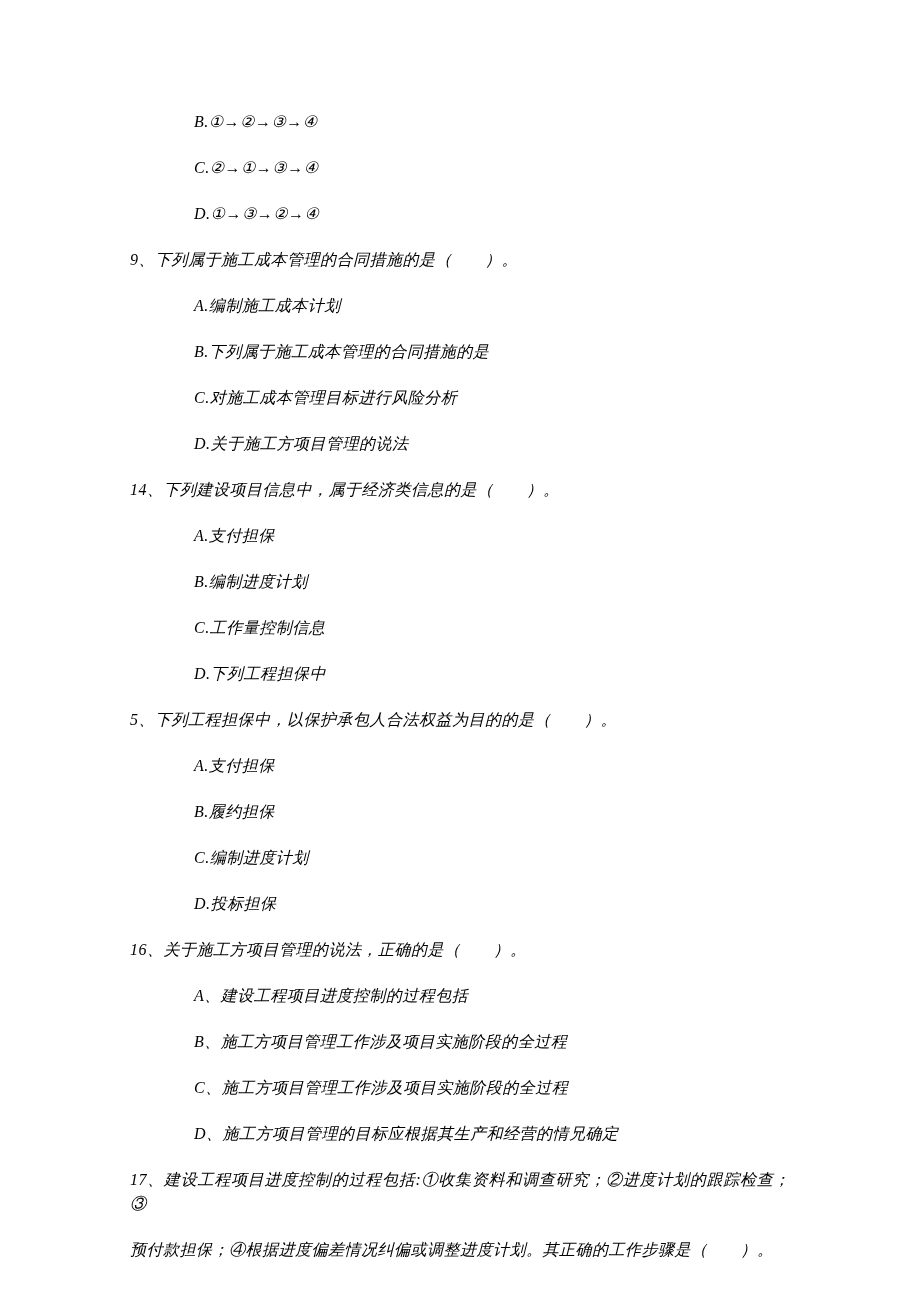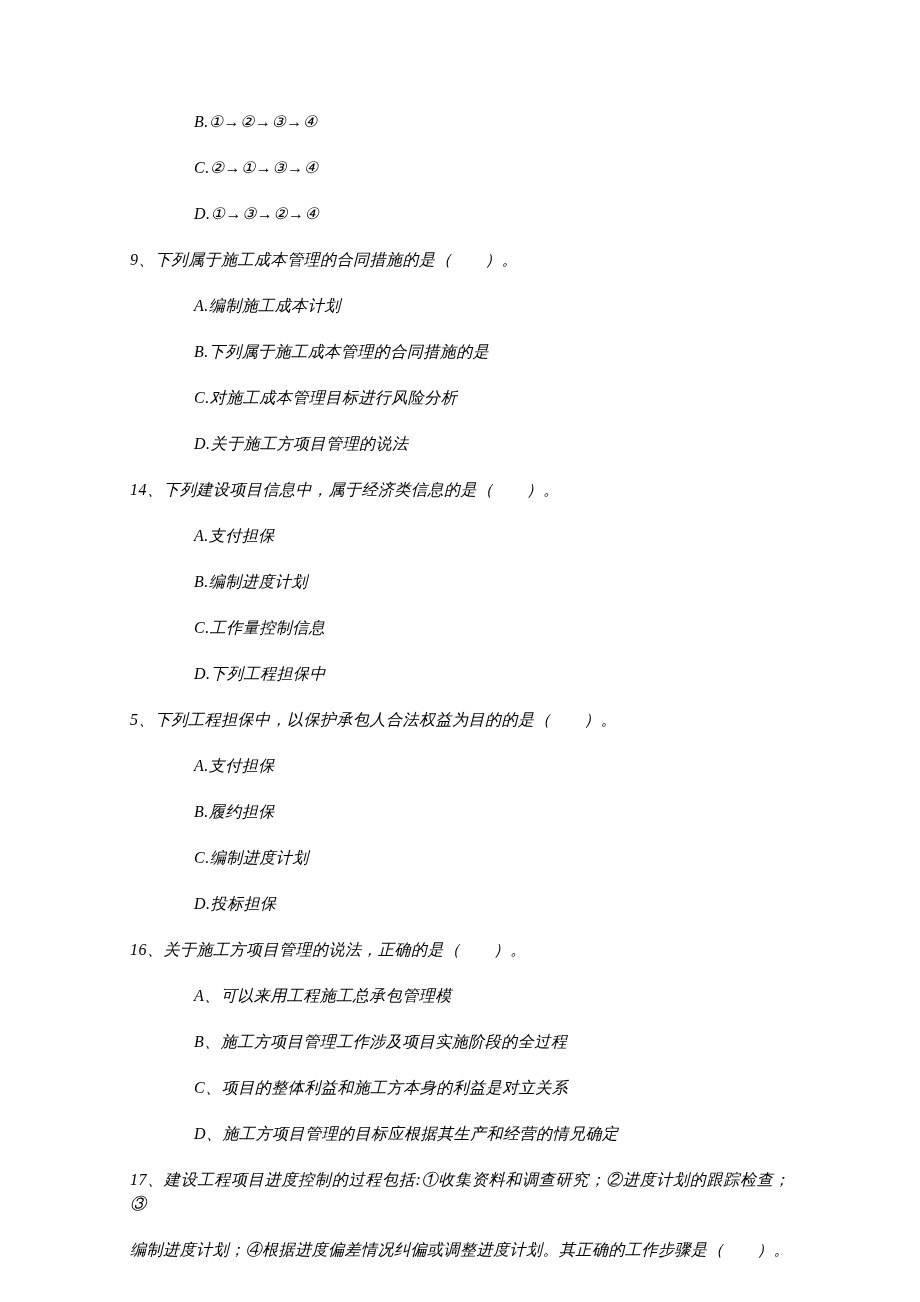--- a/index.html
+++ b/index.html
@@ -53,19 +53,19 @@
 <div class="option-line">C.工作量控制信息</div>
 <div class="option-line">D.下列工程担保中</div>
 
 <div class="question-line">5、下列工程担保中，以保护承包人合法权益为目的的是（　　）。</div>
 <div class="option-line">A.支付担保</div>
 <div class="option-line">B.履约担保</div>
 <div class="option-line">C.编制进度计划</div>
 <div class="option-line">D.投标担保</div>
 
 <div class="question-line">16、关于施工方项目管理的说法，正确的是（　　）。</div>
-<div class="option-line">A、可以来用工程施工总承包管理模</div>
+<div class="option-line">A、建设工程项目进度控制的过程包括</div>
 <div class="option-line">B、施工方项目管理工作涉及项目实施阶段的全过程</div>
-<div class="option-line">C、项目的整体利益和施工方本身的利益是对立关系</div>
+<div class="option-line">C、施工方项目管理工作涉及项目实施阶段的全过程</div>
 <div class="option-line">D、施工方项目管理的目标应根据其生产和经营的情兄确定</div>
 
 <div class="question-line">17、建设工程项目进度控制的过程包括:①收集资料和调查研究；②进度计划的跟踪检查；③</div>
-<div class="question-continuation">编制进度计划；④根据进度偏差情况纠偏或调整进度计划。其正确的工作步骤是（　　）。</div>
+<div class="question-continuation">预付款担保；④根据进度偏差情况纠偏或调整进度计划。其正确的工作步骤是（　　）。</div>
 
 </body></html>

